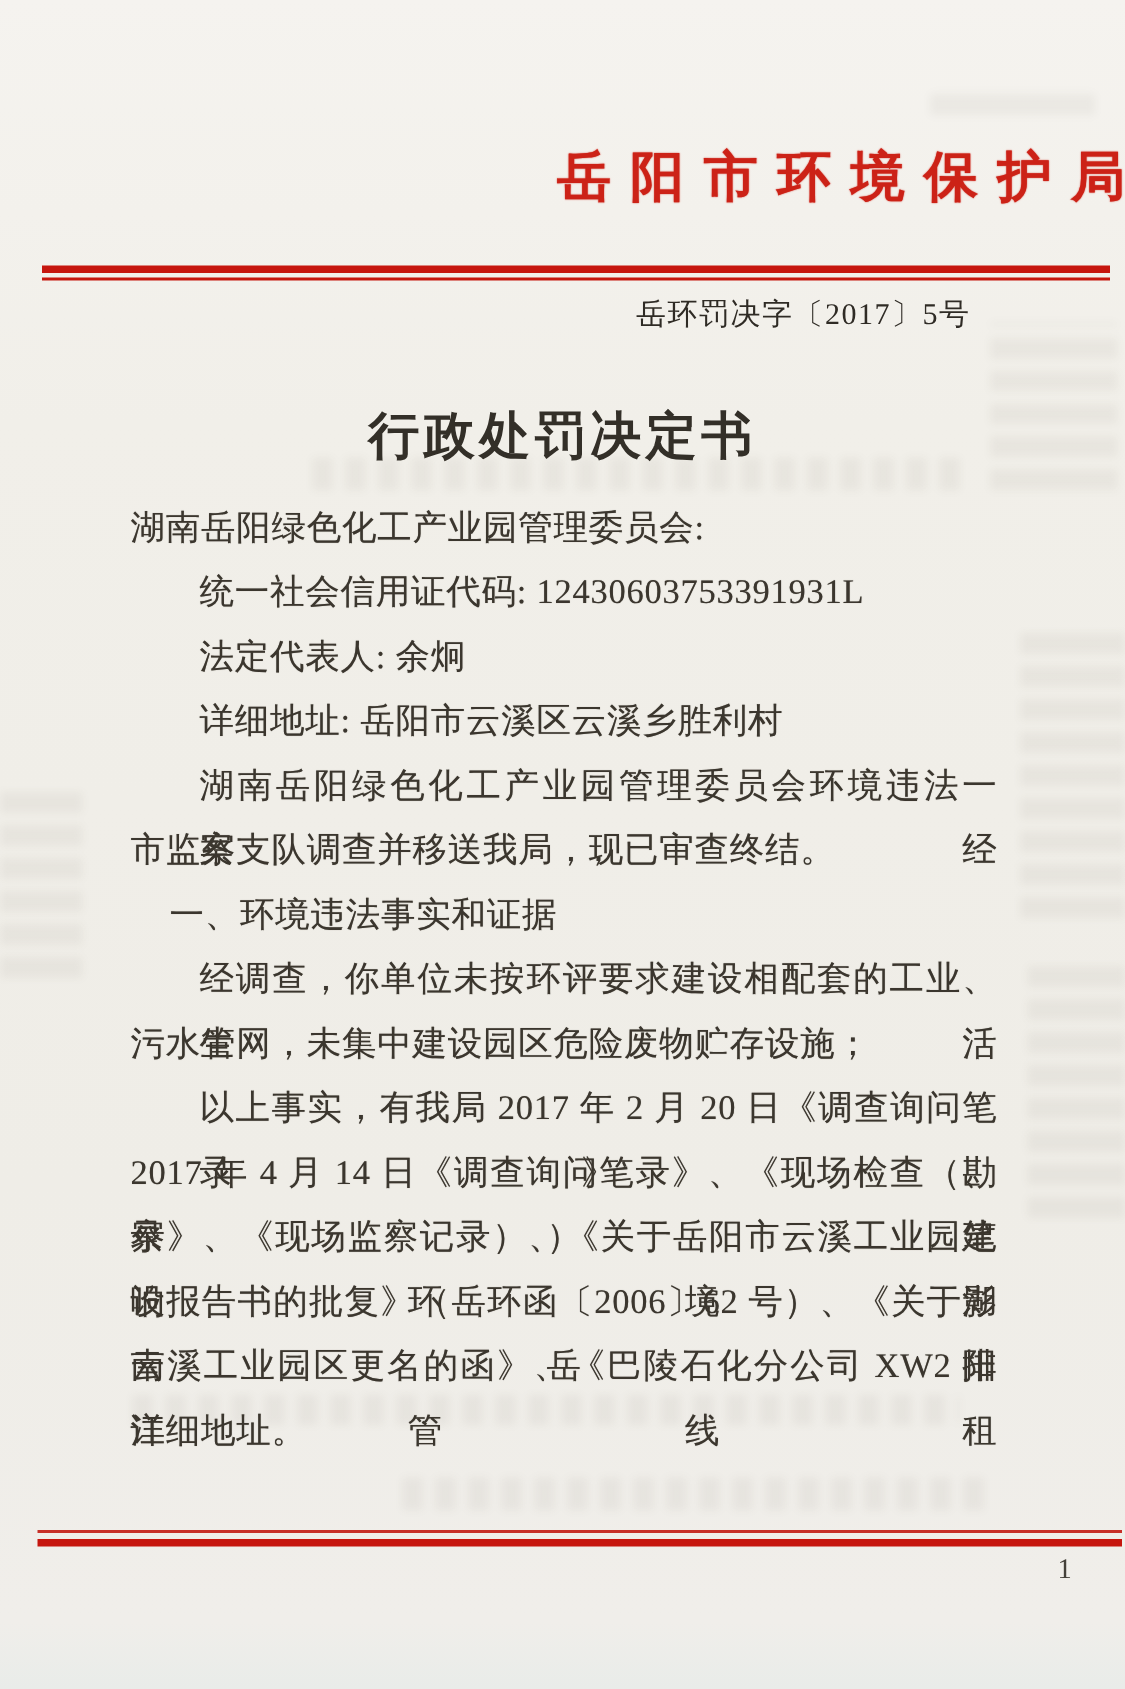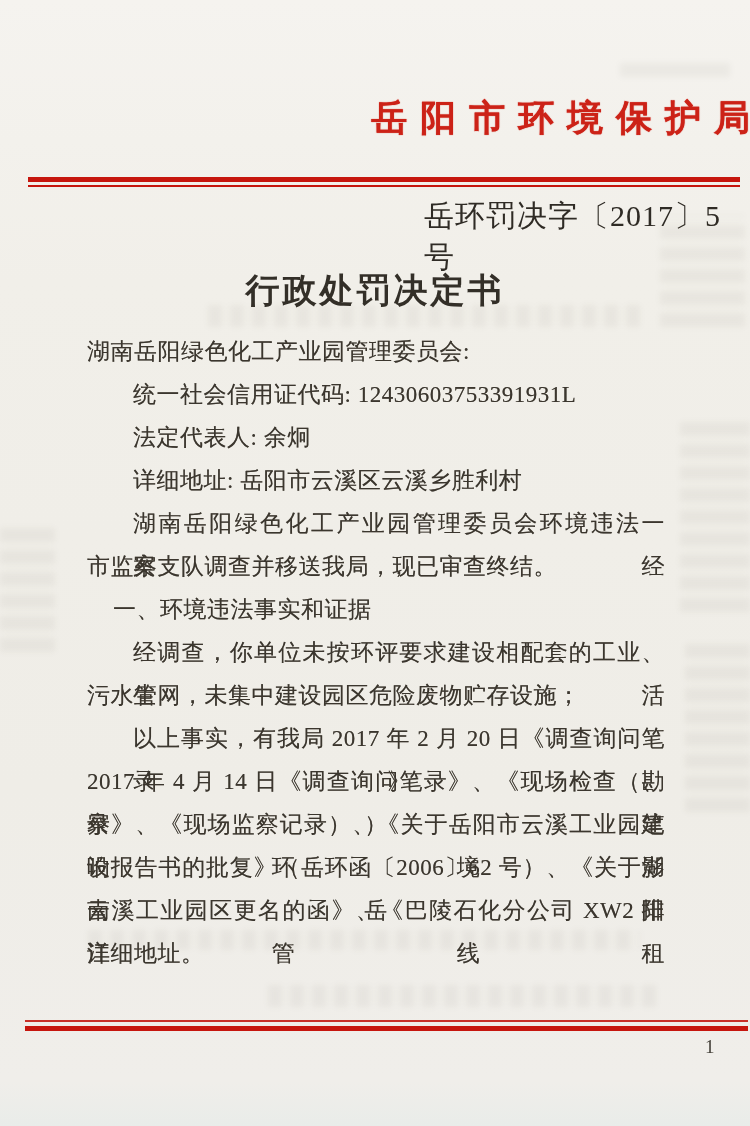--- a/index.html
+++ b/index.html
@@ -42,22 +42,23 @@
     margin-right:-0.36em;
     text-shadow:0 0 1px var(--header-red);
   }
   .header-rule{
     position:absolute;left:28px;top:177px;width:712px;height:3px;
     border-top:5px solid var(--rule-red);
     border-bottom:2px solid var(--rule-red);
   }
   .doc-number{
     position:absolute;top:196px;left:424px;
-    font-size:30px;letter-spacing:1px;
+    font-size:20px;letter-spacing:1px;
     color:#2f2b25;
+    text-align:center;
   }
   .document-title{
     position:absolute;top:268px;left:0;width:100%;
     text-align:center;
     font-size:34px;font-weight:bold;letter-spacing:3px;
     color:#332f28;
   }
   .body-lines{
     position:absolute;top:330px;left:87px;width:578px;
     font-size:23px;line-height:43px;

